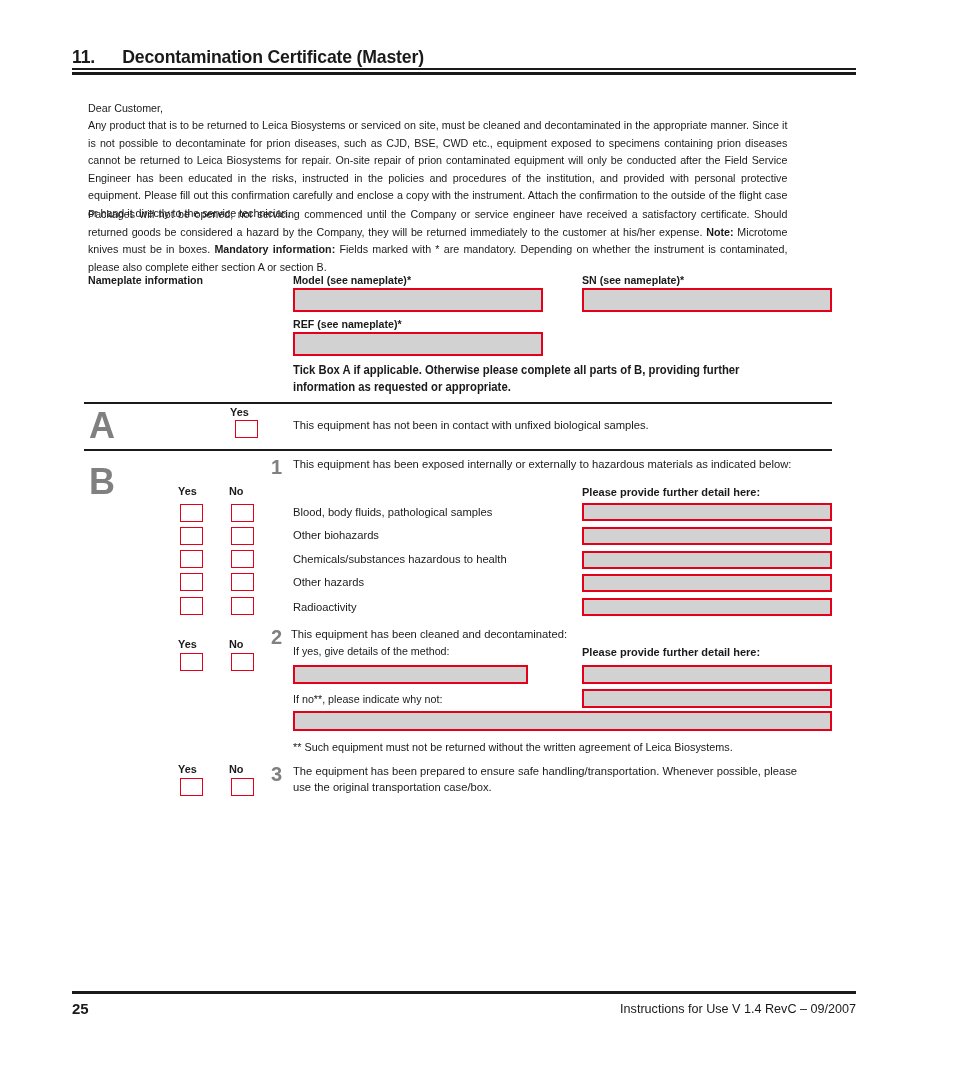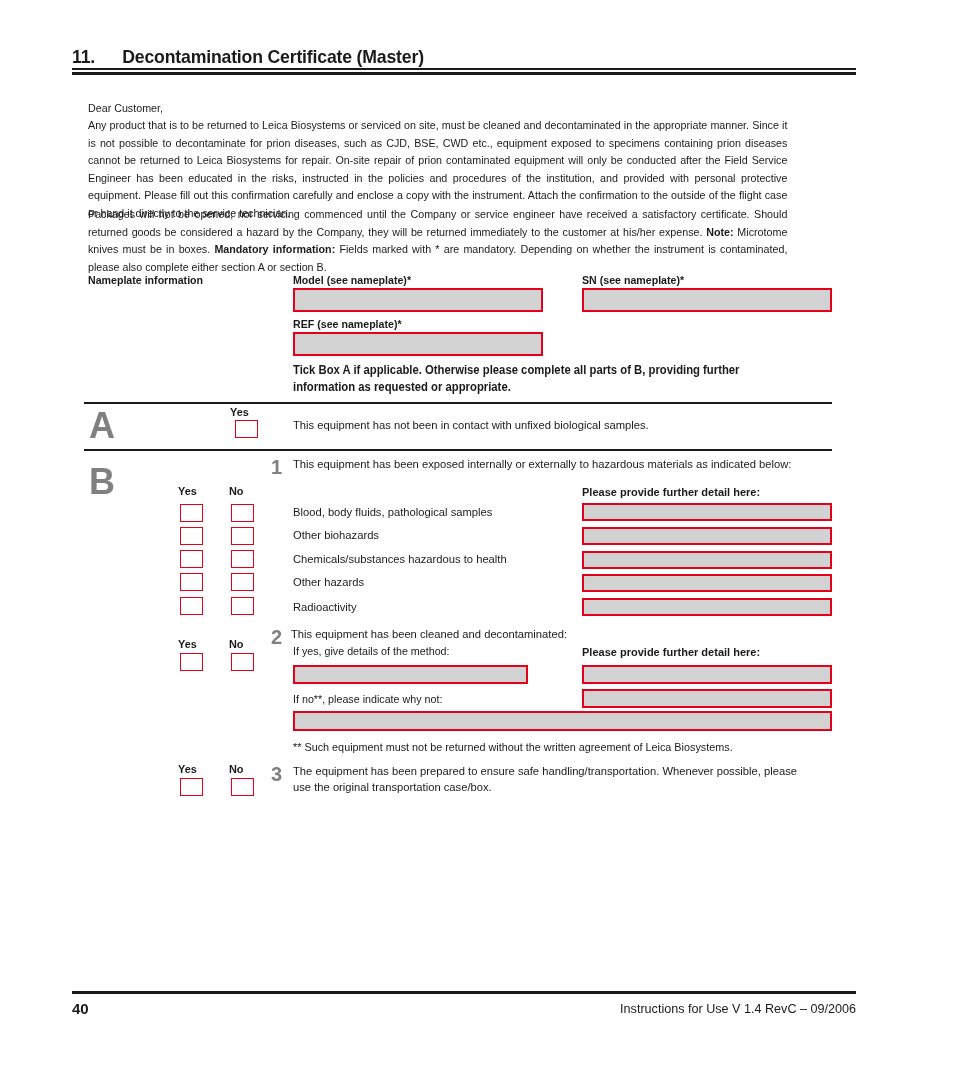--- a/index.html
+++ b/index.html
@@ -395,16 +395,16 @@
   <div class="b2-footnote">** Such equipment must not be returned without the written agreement of Leica Biosystems.</div>
 
   <div class="sec-num num-3">3</div>
   <div class="yn-head b3-yes-head">Yes</div>
   <div class="yn-head b3-no-head">No</div>
   <div class="checkbox b3-yes-box"></div>
   <div class="checkbox b3-no-box"></div>
   <div class="b3-text">The equipment has been prepared to ensure safe handling/transportation. Whenever possible, please use the original transportation case/box.</div>
 
   <div class="footer-rule"></div>
-  <div class="footer-page">40</div>
-  <div class="footer-info">Instructions for Use V 1.4 RevC – 09/2006</div>
+  <div class="footer-page">25</div>
+  <div class="footer-info">Instructions for Use V 1.4 RevC – 09/2007</div>
 
 </div>
 
 </body></html>

